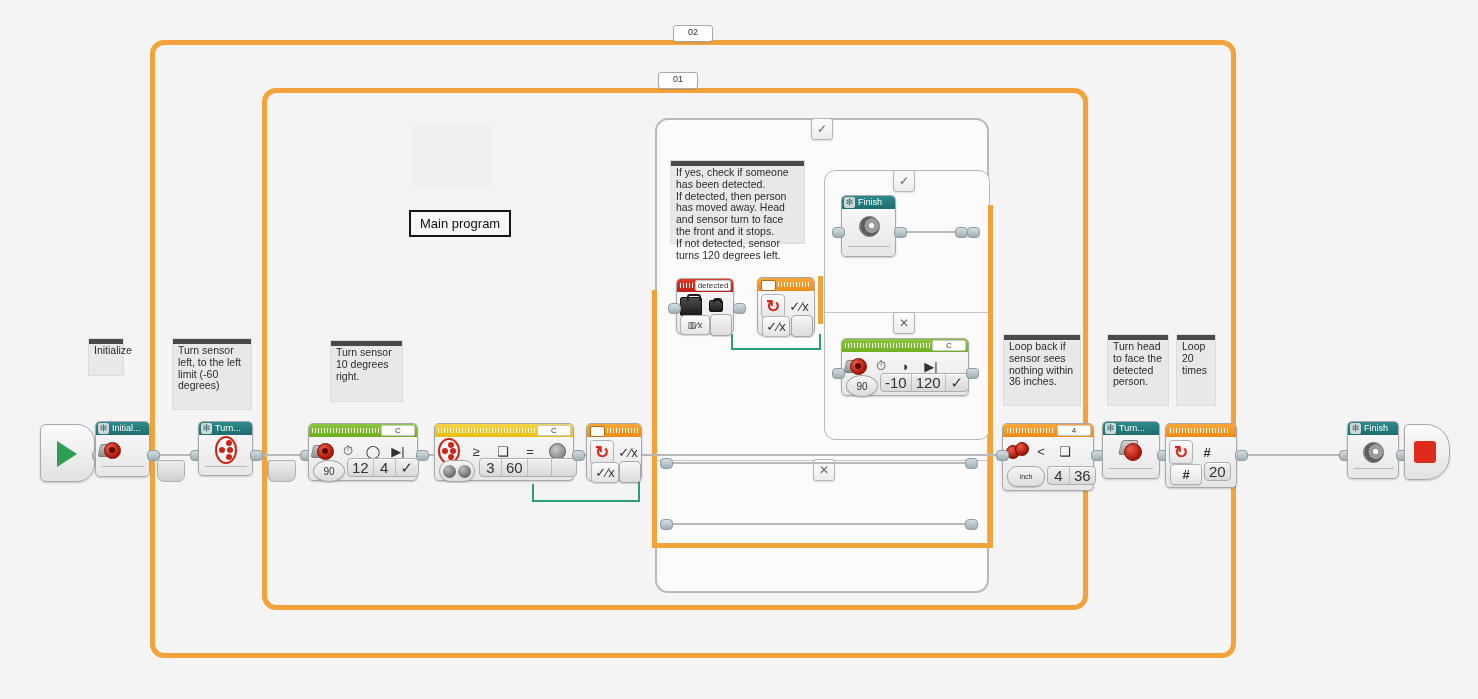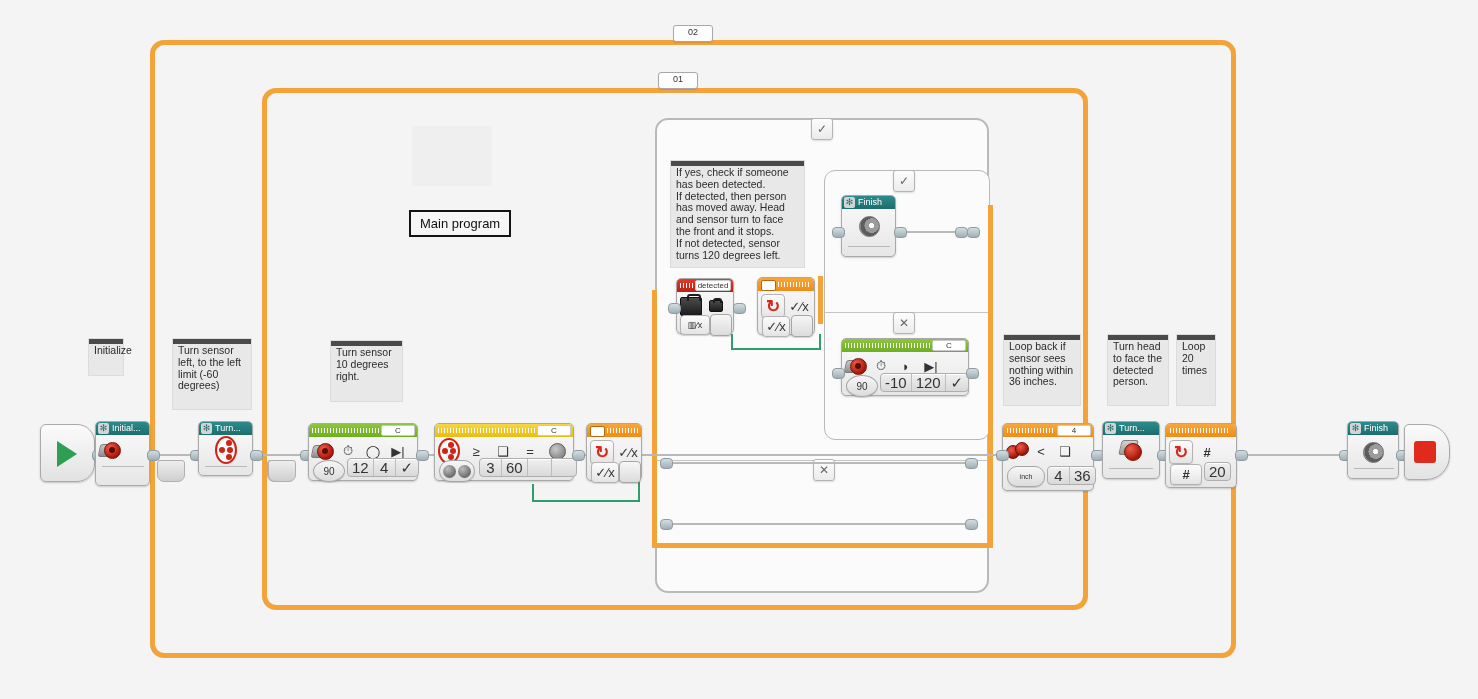--- a/index.html
+++ b/index.html
@@ -367,21 +367,21 @@
   <div class="comment" style="left:172px;top:338px;width:80px;height:72px;">Turn sensor
 left, to the left
 limit (-60
 degrees)</div>
 
   <div class="comment" style="left:330px;top:340px;width:73px;height:62px;">Turn sensor
 10 degrees
 right.</div>
 
 
-  <div class="comment" style="left:670px;top:160px;width:135px;height:108px;">If yes, check if someone
+  <div class="comment" style="left:670px;top:160px;width:135px;height:84px;">If yes, check if someone
 has been detected.
 If detected, then person
 has moved away. Head
 and sensor turn to face
 the front and it stops.
 If not detected, sensor
 turns 120 degrees left.</div>
 
   <div class="comment" style="left:1003px;top:334px;width:78px;height:72px;">Loop back if
 sensor sees
@@ -399,21 +399,21 @@
 
   <div class="title-box" style="left:409px;top:210px;">Main program</div>
 
   <div class="seqline" style="left:40px;top:454px;width:1410px;"></div>
 
   <div class="startblk" style="left:40px;top:424px;width:55px;height:58px;">
     <div class="tri" style="left:16px;top:16px;"></div>
   </div>
   <div class="plug" style="left:92px;top:450px;"></div>
 
-  <div class="blk" style="left:95px;top:421px;width:55px;height:65px;">
+  <div class="blk" style="left:95px;top:421px;width:55px;height:56px;">
     <div class="hdr hdr-teal">
       <div class="gear"></div>
       <div class="hdr-name">Initial...</div>
     </div>
     <div class="icons" style="top:17px;">
       <div class="ic">
         <span class="motor">
             <span class="barrel"></span>
             <span class="face"></span>
           </span>

